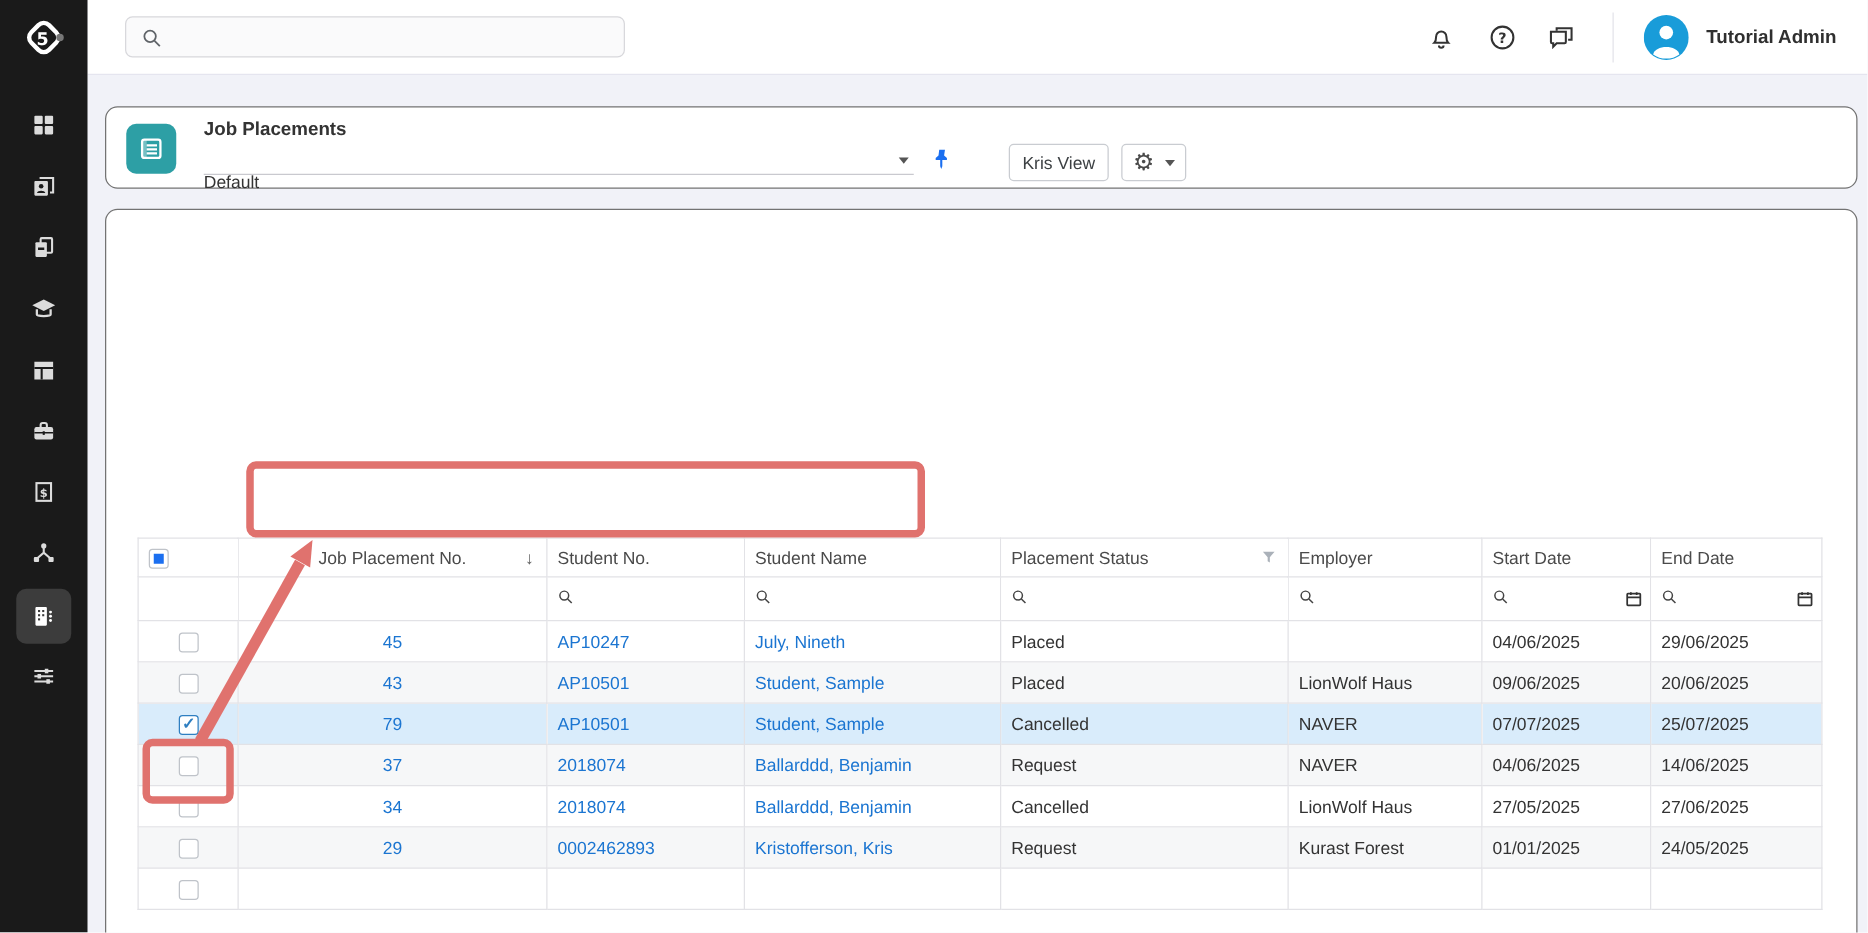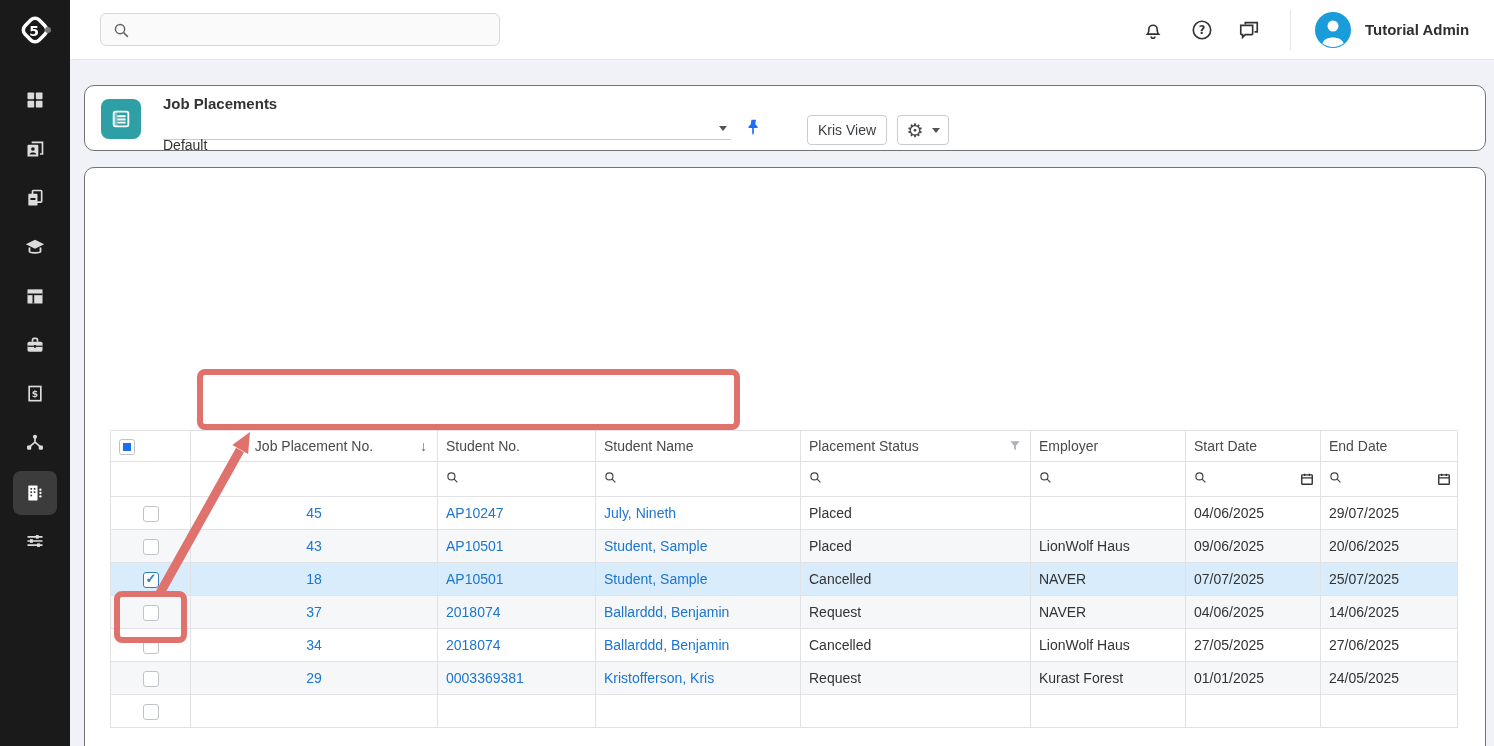--- a/index.html
+++ b/index.html
@@ -389,35 +389,35 @@
   </thead>
   <tbody>
     <tr>
       <td class="c-check"><span class="cb"></span></td>
       <td class="c-no"><a class="link">45</a></td>
       <td><a class="link">AP10247</a></td>
       <td><a class="link">July, Nineth</a></td>
       <td>Placed</td>
       <td></td>
       <td>04/06/2025</td>
-      <td>29/07/2025</td>
+      <td>29/06/2025</td>
     </tr>
     <tr>
       <td class="c-check"><span class="cb"></span></td>
       <td class="c-no"><a class="link">43</a></td>
       <td><a class="link">AP10501</a></td>
       <td><a class="link">Student, Sample</a></td>
       <td>Placed</td>
       <td>LionWolf Haus</td>
       <td>09/06/2025</td>
       <td>20/06/2025</td>
     </tr>
     <tr class="selected">
       <td class="c-check"><span class="cb checked"></span></td>
-      <td class="c-no"><a class="link">18</a></td>
+      <td class="c-no"><a class="link">79</a></td>
       <td><a class="link">AP10501</a></td>
       <td><a class="link">Student, Sample</a></td>
       <td>Cancelled</td>
       <td>NAVER</td>
       <td>07/07/2025</td>
       <td>25/07/2025</td>
     </tr>
     <tr>
       <td class="c-check"><span class="cb"></span></td>
       <td class="c-no"><a class="link">37</a></td>
@@ -434,21 +434,21 @@
       <td><a class="link">2018074</a></td>
       <td><a class="link">Ballarddd, Benjamin</a></td>
       <td>Cancelled</td>
       <td>LionWolf Haus</td>
       <td>27/05/2025</td>
       <td>27/06/2025</td>
     </tr>
     <tr>
       <td class="c-check"><span class="cb"></span></td>
       <td class="c-no"><a class="link">29</a></td>
-      <td><a class="link">0003369381</a></td>
+      <td><a class="link">0002462893</a></td>
       <td><a class="link">Kristofferson, Kris</a></td>
       <td>Request</td>
       <td>Kurast Forest</td>
       <td>01/01/2025</td>
       <td>24/05/2025</td>
     </tr>
     <tr>
       <td class="c-check"><span class="cb"></span></td>
       <td></td>
         <td></td>

